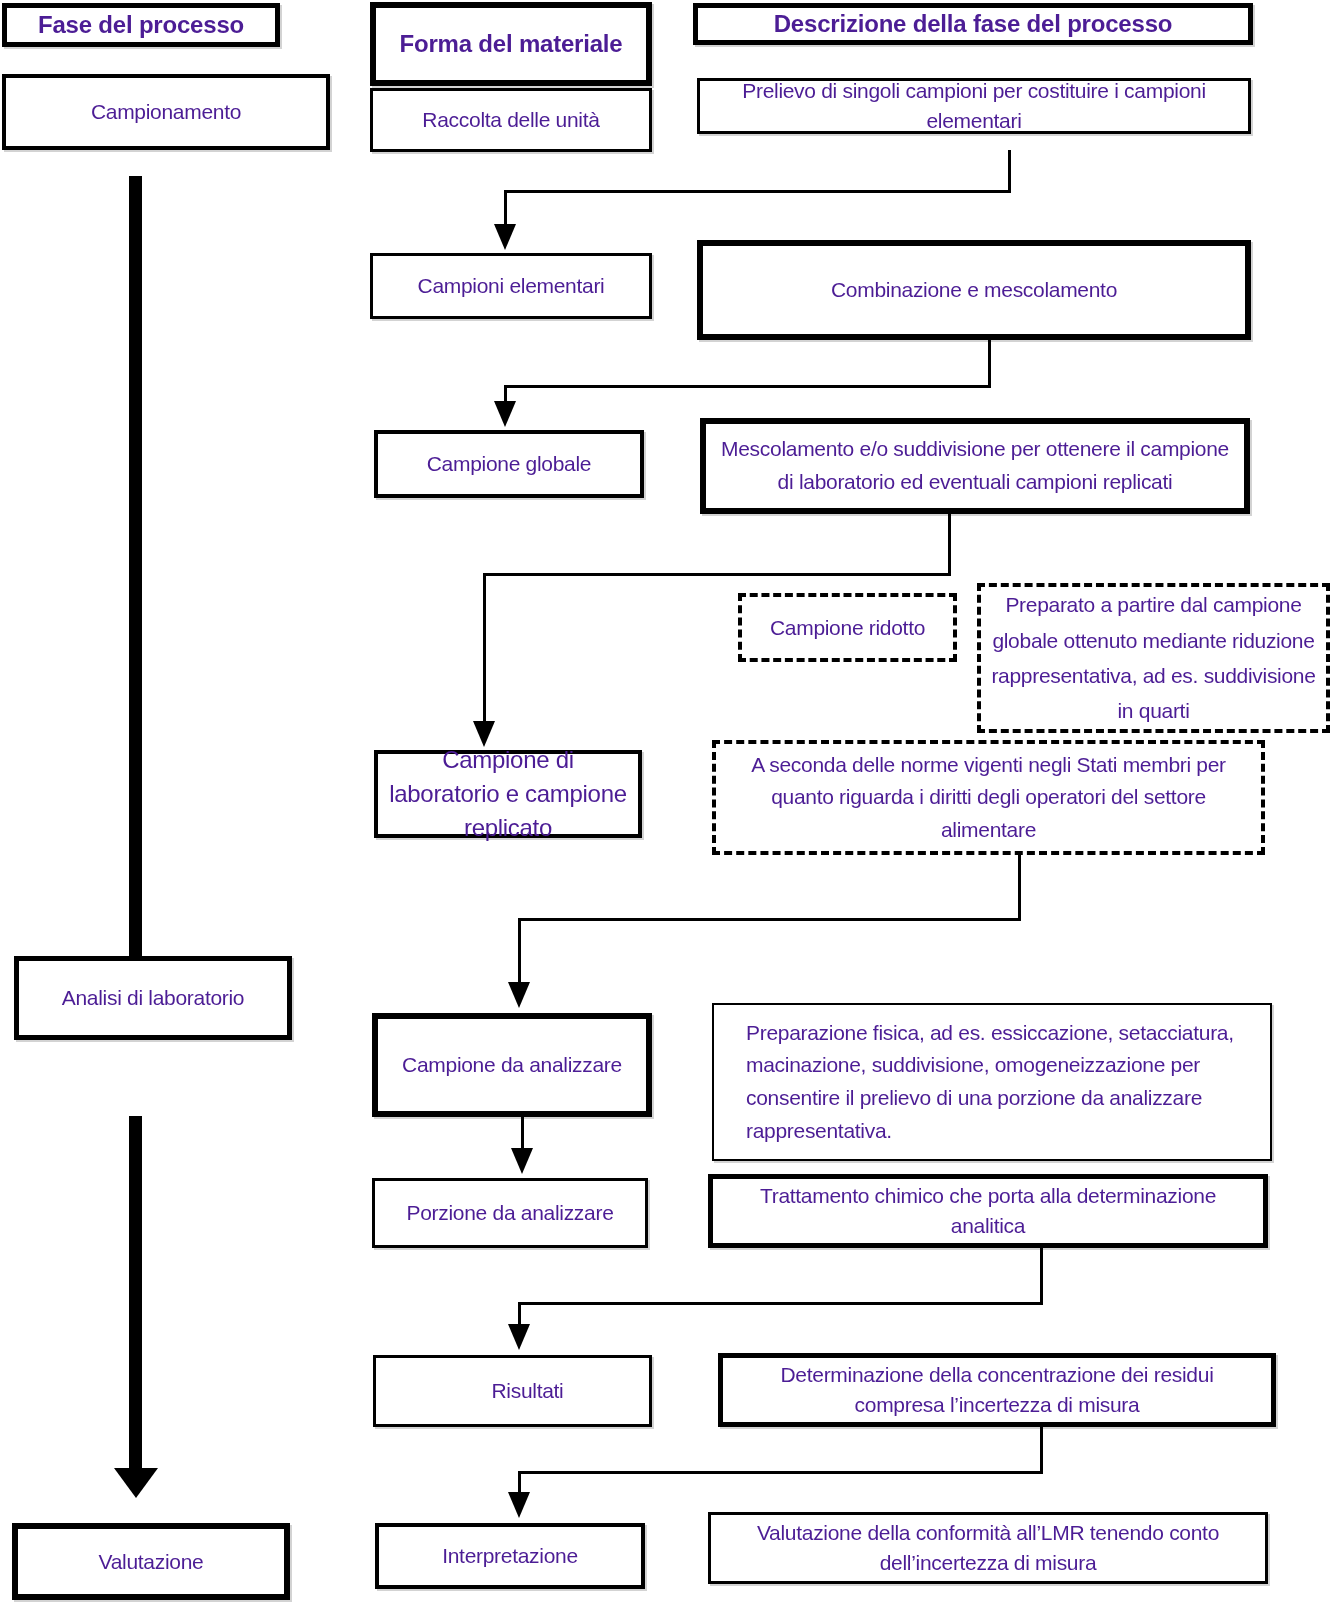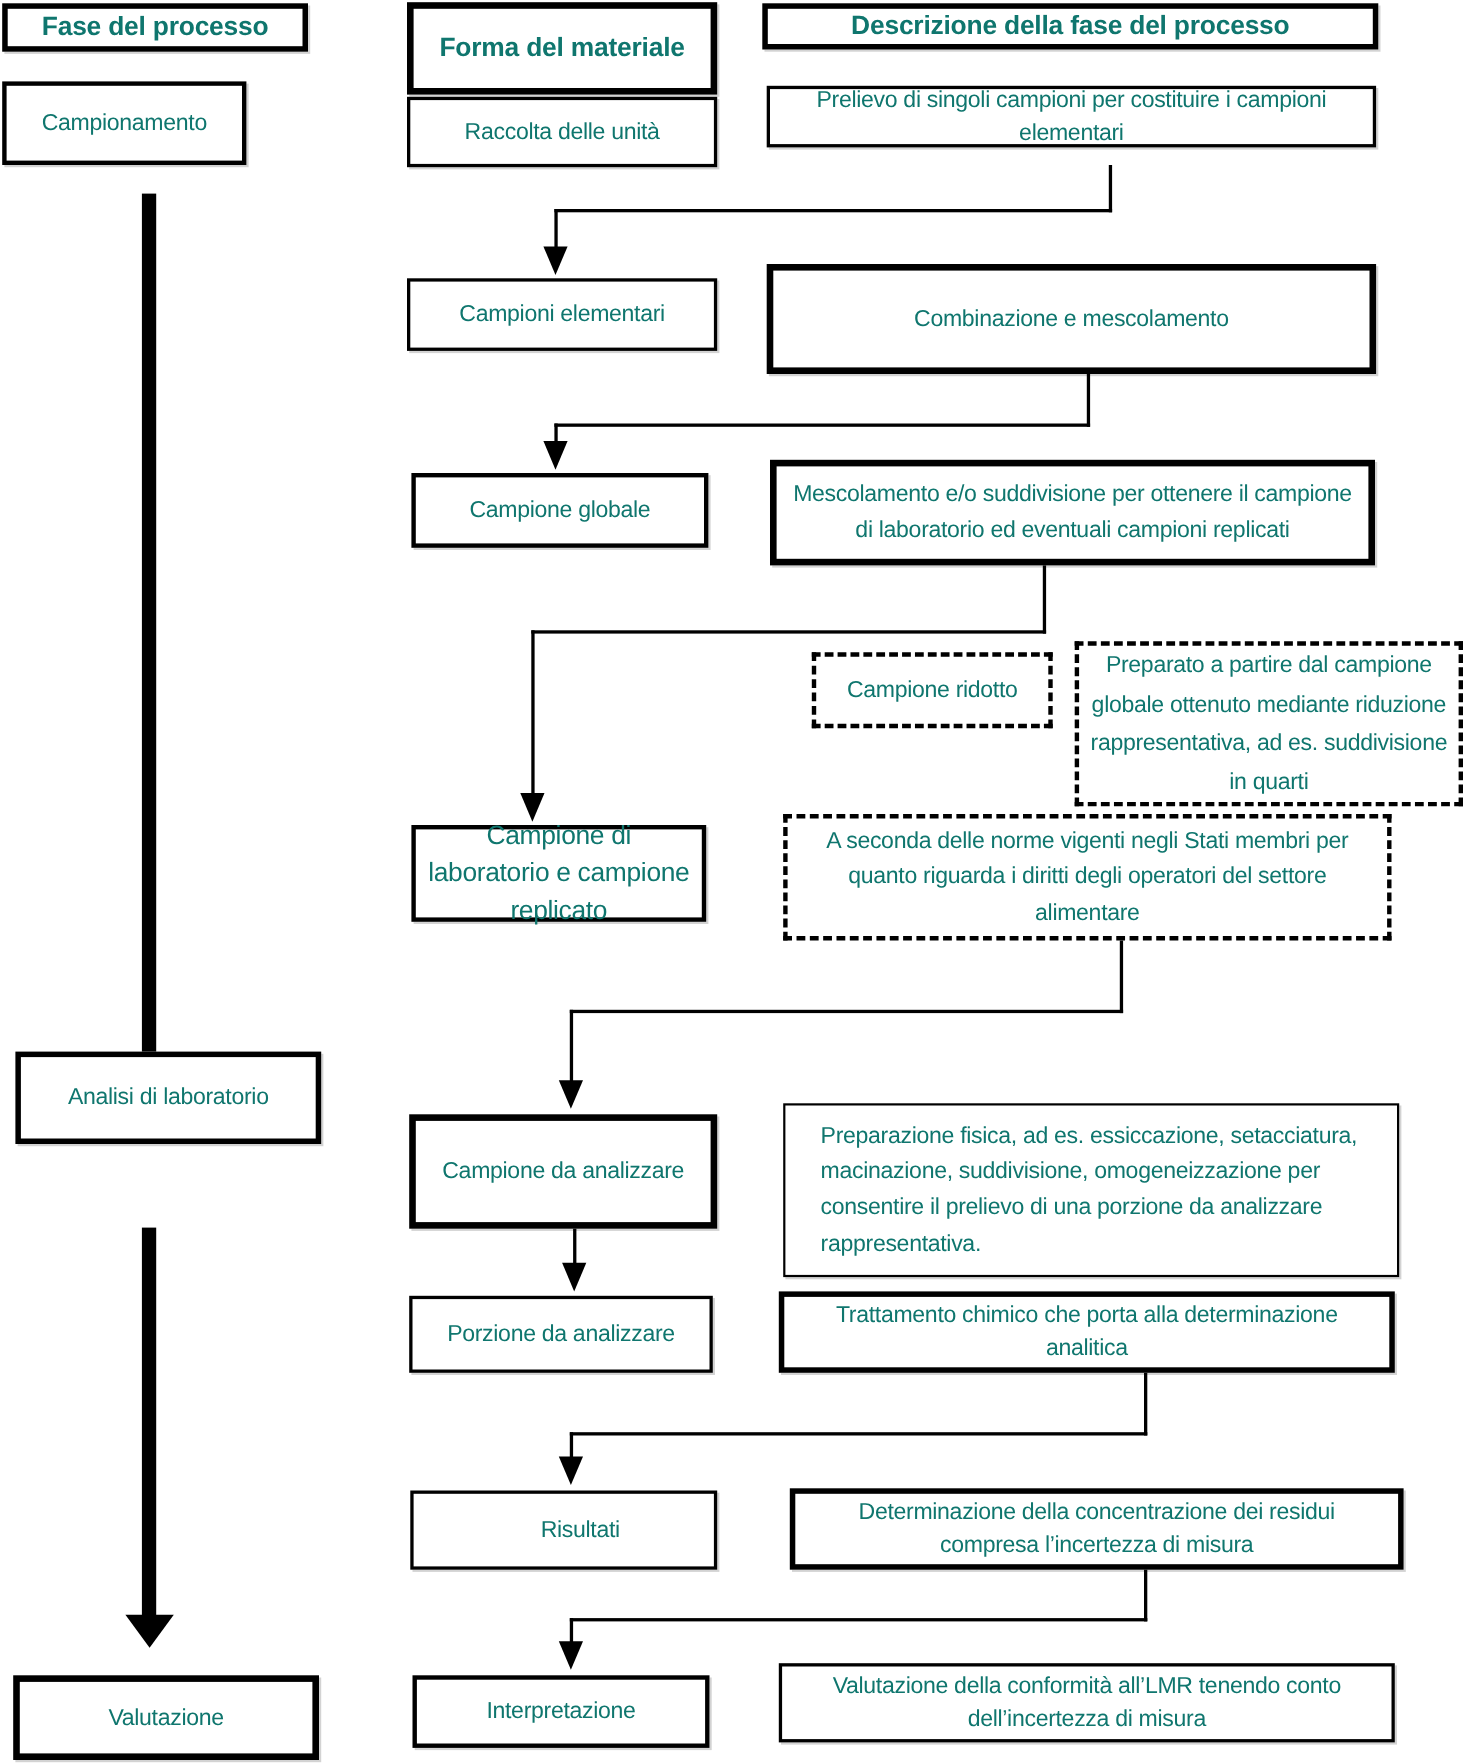--- a/index.html
+++ b/index.html
@@ -2,21 +2,21 @@
 <html lang="it"><head>
 <meta charset="utf-8">
 <title>Schema del processo di campionamento</title>
 <style>
   html,body{margin:0;padding:0;background:#ffffff;}
   #canvas{
     position:relative;
     width:1336px;height:1604px;
     background:#ffffff;
     font-family:"Liberation Sans", sans-serif;
-    color:#0f766e;
+    color:#4c1d95;
     overflow:hidden;
   }
   .box{
     position:absolute;
     background:#ffffff;
     border:3px solid #000;
     display:flex;
     align-items:center;
     justify-content:center;
     text-align:center;
@@ -56,21 +56,21 @@
     border-top:30px solid #000;
   }
 </style>
 </head>
 <body>
 
 <div id="canvas">
 
   <div class="box b5 hdr" style="left:2px;top:3px;width:278px;height:44px;">Fase del processo</div>
 
-  <div class="box b4" style="left:2px;top:74px;width:222px;height:76px;">Campionamento</div>
+  <div class="box b4" style="left:2px;top:74px;width:328px;height:76px;">Campionamento</div>
 
   <div class="bigshaft" style="left:129px;top:176px;height:786px;"></div>
   <div class="bighead" style="left:114px;top:960px;"></div>
 
   <div class="box b5" style="left:14px;top:956px;width:278px;height:84px;">Analisi di laboratorio</div>
 
   <div class="bigshaft" style="left:129px;top:1116px;height:354px;"></div>
   <div class="bighead" style="left:114px;top:1468px;"></div>
 
   <div class="box b6" style="left:12px;top:1523px;width:278px;height:77px;">Valutazione</div>

